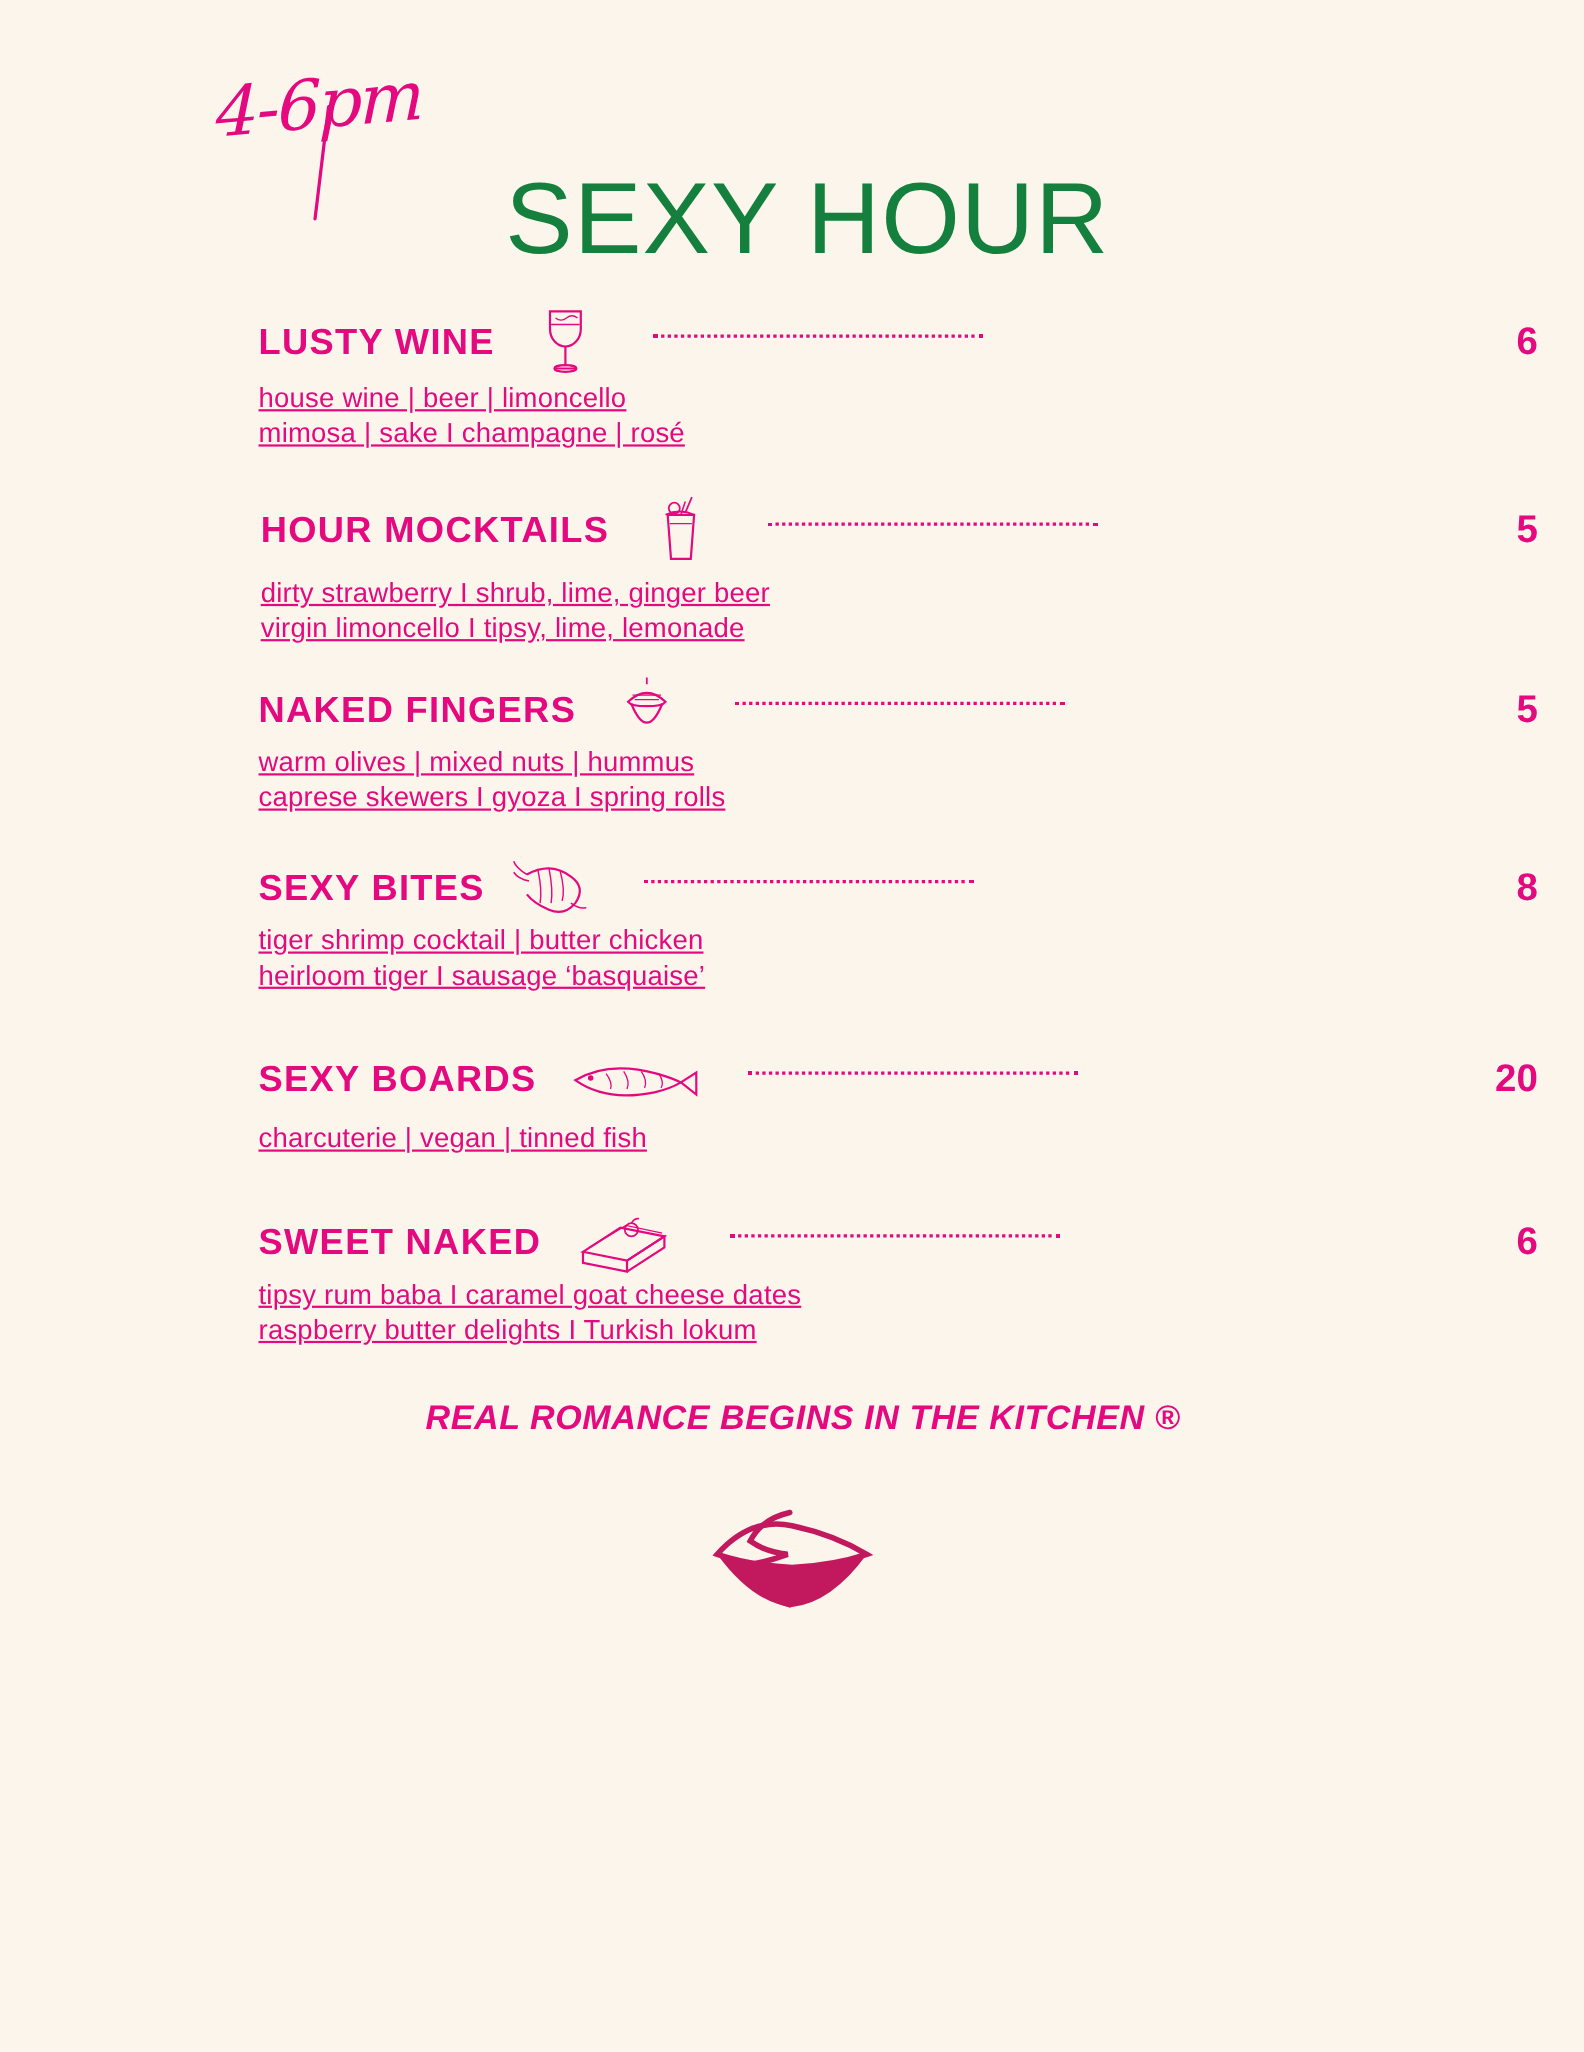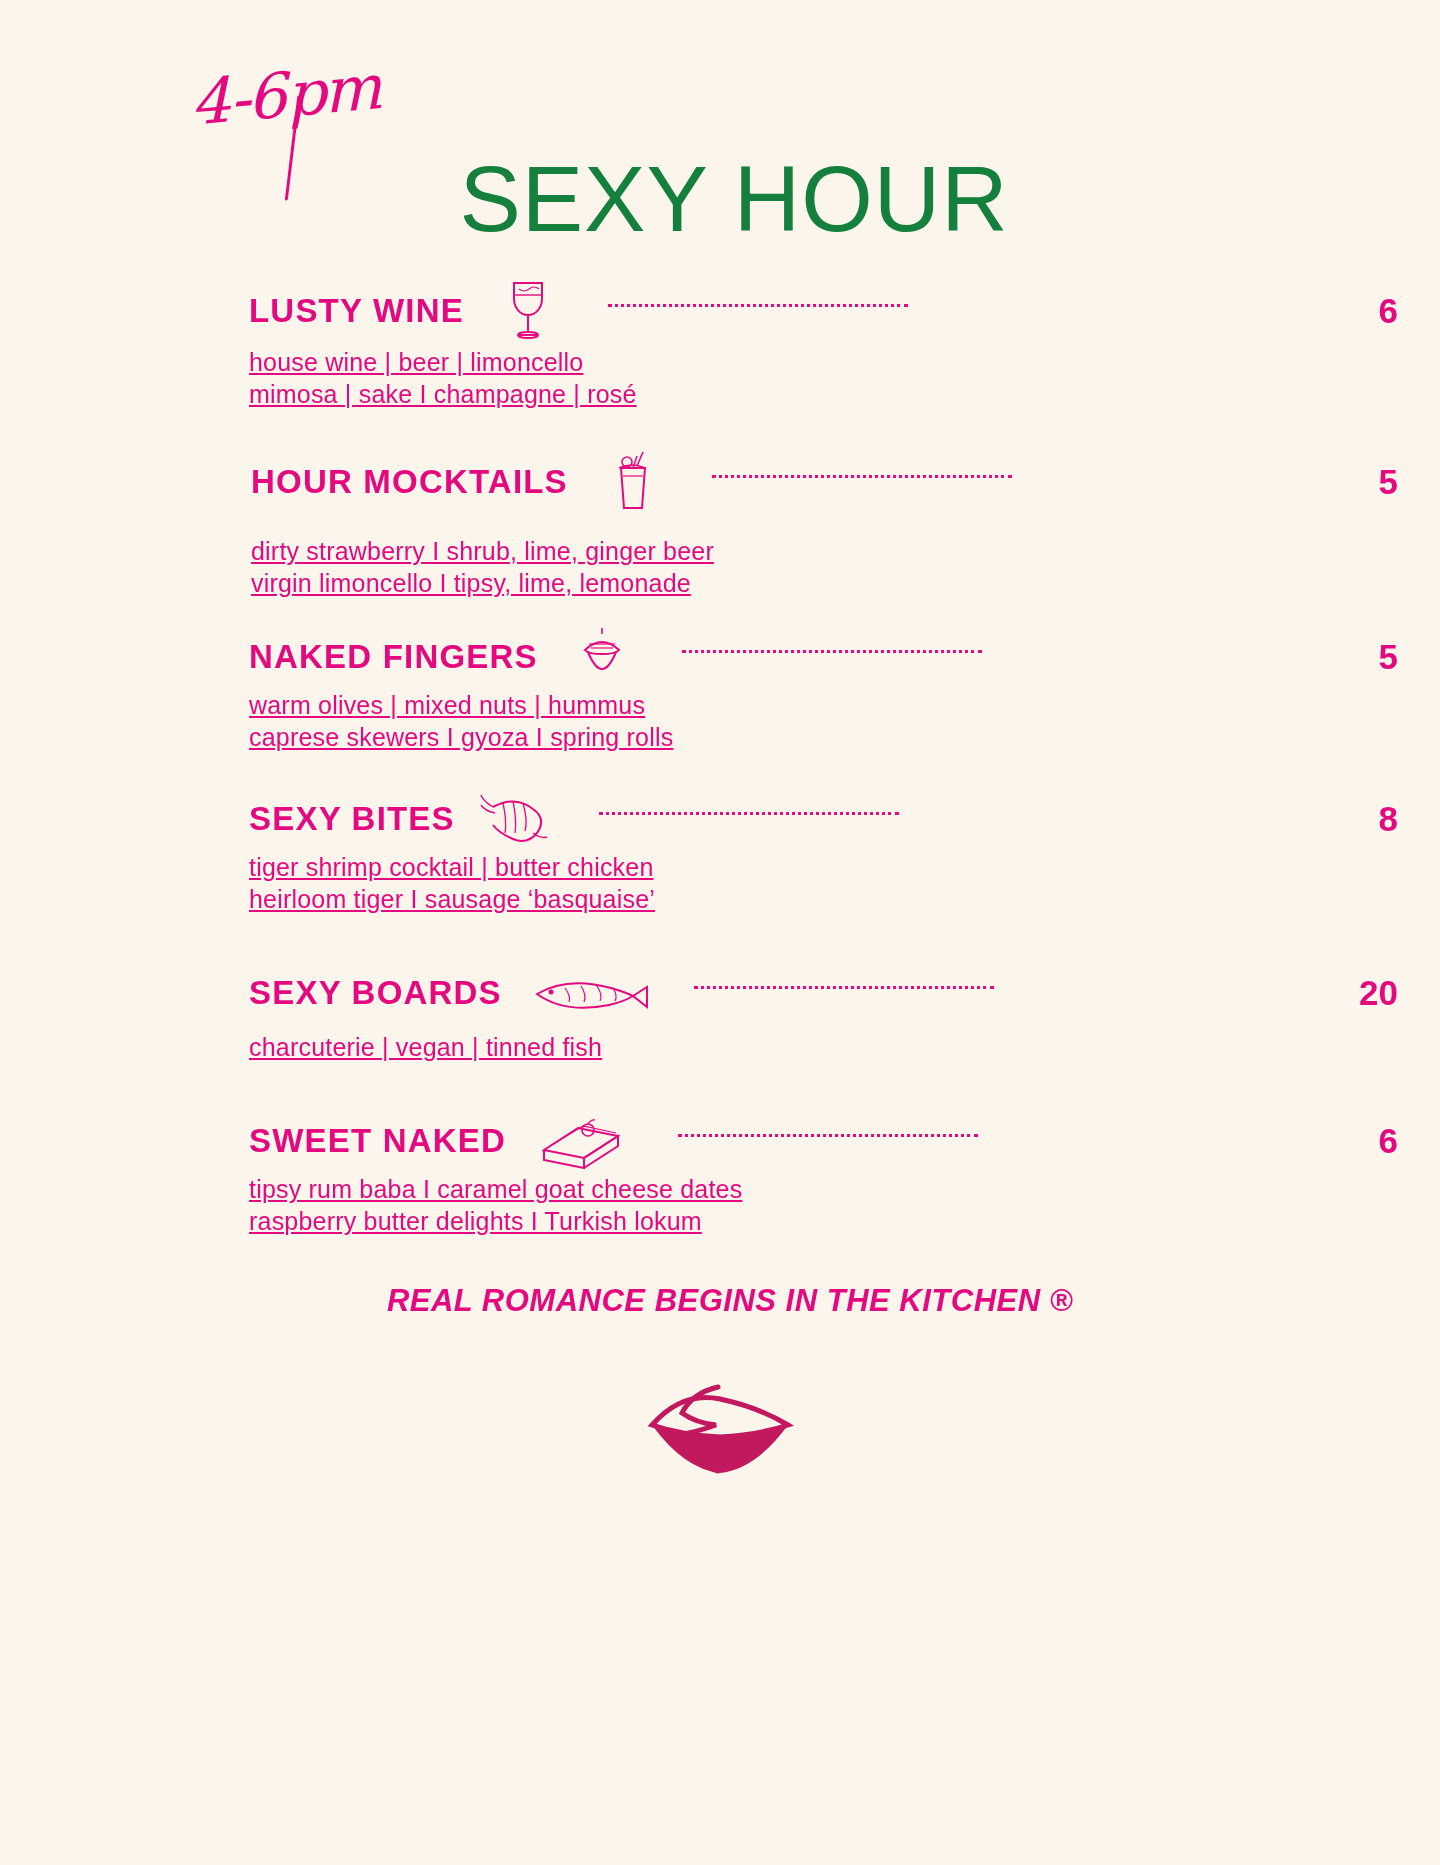--- a/index.html
+++ b/index.html
@@ -58,21 +58,21 @@
     line-height: 0.98;
     letter-spacing: 1px;
     padding-left: 28px;
     padding-top: 96px;
   }
   .main-title .line2 { display: block; }
 
   
   .menu {
     margin-top: 34px;
-    padding: 0 0 0 15px;
+    padding: 0 0 0 1px;
   }
   .menu-section {
     position: relative;
     margin-bottom: 6px;
   }
   .sec-head {
     display: flex;
     align-items: center;
     gap: 0px;
     padding-left: 234px;
@@ -126,21 +126,21 @@
     padding-left: 234px;
     margin-top: -4px;
   }
   .sec-desc div { white-space: nowrap; text-decoration: underline; }
 
   
   .s-wine .sec-head { height: 66px; }
   .s-wine .sec-desc { margin-top: 2px; }
   .s-mock { margin-top: 36px; }
   .s-mock .sec-head { padding-left: 236px; }
-  .s-mock .sec-desc { padding-left: 236px; margin-top: 17px; }
+  .s-mock .sec-desc { padding-left: 236px; margin-top: 5px; }
   .s-naked { margin-top: 22px; }
   .s-bites { margin-top: 30px; }
   .s-boards { margin-top: 42px; }
   .s-boards .sec-desc { margin-top: 2px; }
   .s-sweet { margin-top: 42px; }
 
   
   .tagline {
     text-align: center;
     color: #e4097f;

